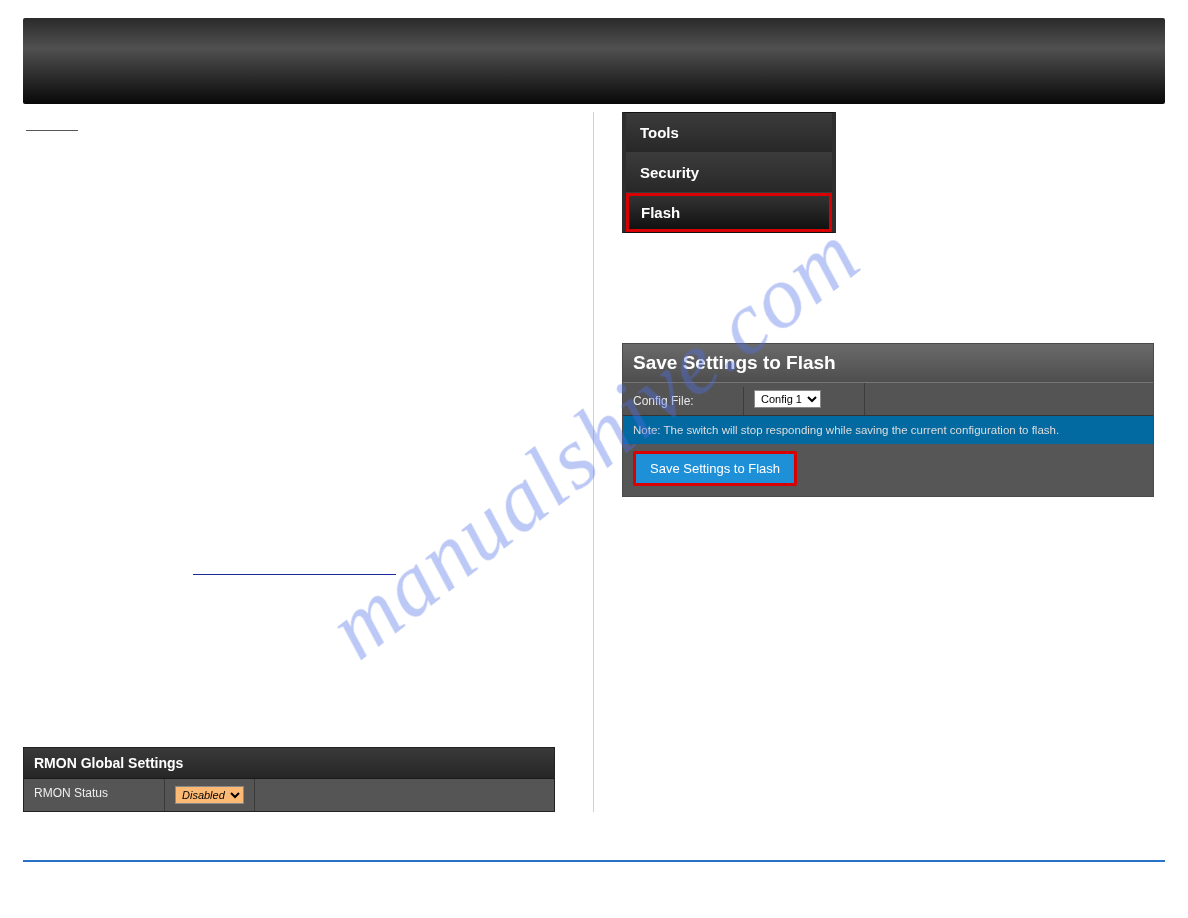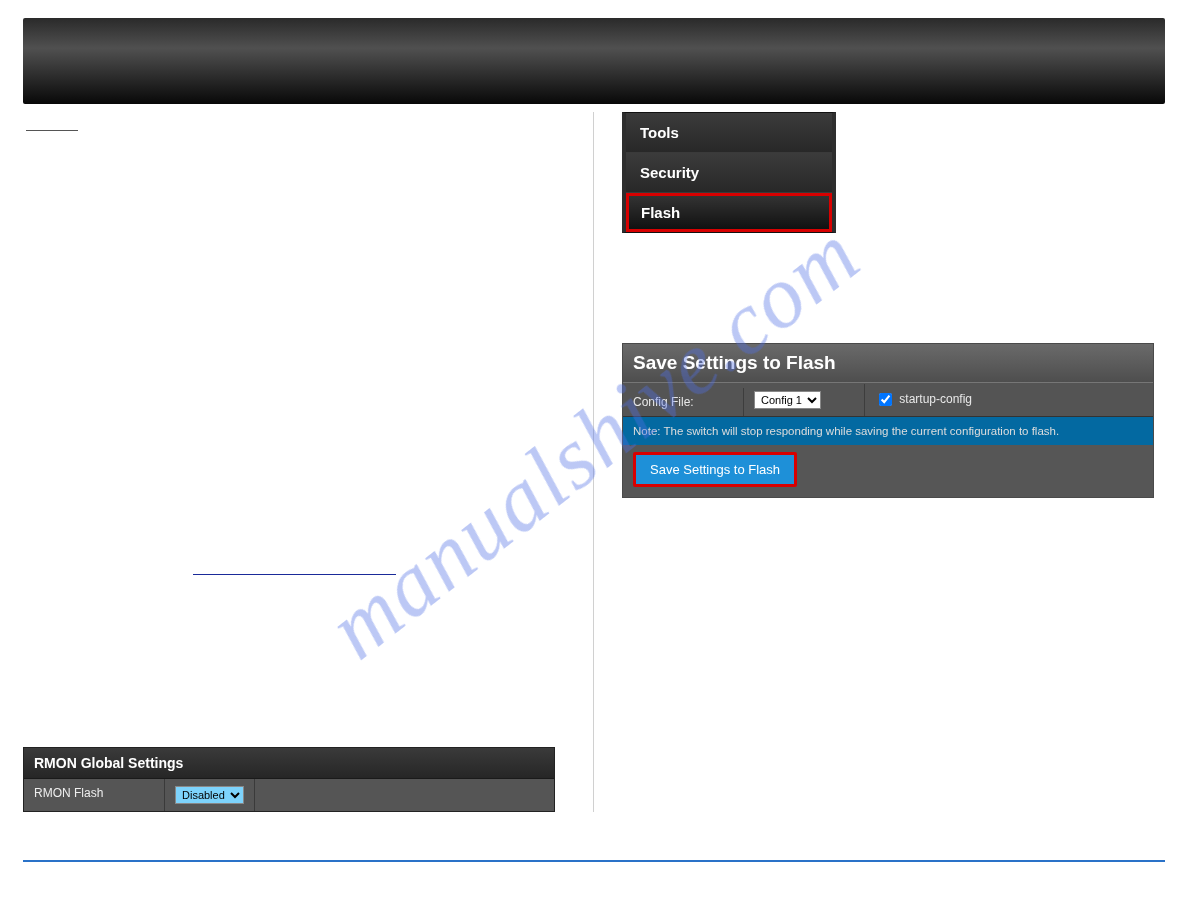--- a/index.html
+++ b/index.html
@@ -142,23 +142,24 @@
     background: #555;
   }
   .rmon-panel .rp-cell {
     padding: 7px 10px;
     border-right: 1px solid #3a3a3a;
     font-size: 12px;
   }
   .rmon-panel .rp-cell.label { width: 120px; }
   .rmon-panel select {
     font-size: 11px;
-    background: #7dd3fc;
+    background: #fdba74;
     border: 1px solid #888;
     padding: 1px 2px;
+    font-style: italic;
   }
   
   .watermark {
     position: fixed;
     left: 50%;
     top: 48%;
     transform: translate(-50%, -50%) rotate(-38deg);
     font-size: 88px;
     font-family: Georgia, 'Times New Roman', serif;
     font-style: italic;
@@ -190,21 +191,21 @@
 <div class="page-body">
 
   <div class="col">
     <div class="sec-underline"></div>
 
     <div class="mid-underline"></div>
 
     <div class="rmon-panel">
       <div class="rp-title">RMON Global Settings</div>
       <div class="rp-row">
-        <div class="rp-cell label">RMON Flash</div>
+        <div class="rp-cell label">RMON Status</div>
         <div class="rp-cell">
           <select>
             <option>Disabled</option>
           </select>
         </div>
       </div>
     </div>
   </div>
 
   <div class="col right">
@@ -217,26 +218,20 @@
 
     <div class="save-panel">
       <div class="sp-title">Save Settings to Flash</div>
       <div class="sp-row">
         <div class="sp-cell label">Config File:</div>
         <div class="sp-cell select">
           <select>
             <option>Config 1</option>
           </select>
         </div>
-        <div class="sp-cell" style="flex:1; border-right:none;">
-          <label>
-            <input type="checkbox" checked="" style="">
-            <span>startup-config</span>
-          </label>
-        </div>
       </div>
       <div class="sp-note">Note: The switch will stop responding while saving the current configuration to flash.</div>
       <div class="sp-btn-wrap">
         <span class="sp-btn">Save Settings to Flash</span>
       </div>
     </div>
 
   </div>
 </div>
 

